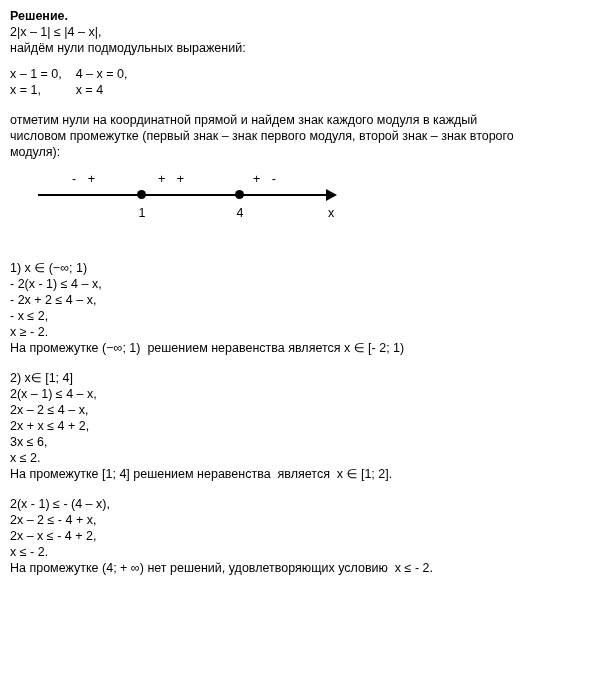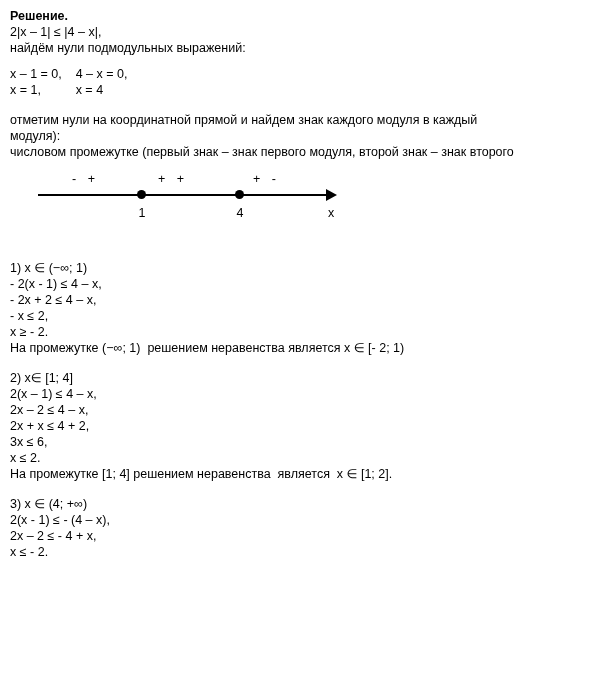--- a/index.html
+++ b/index.html
@@ -112,22 +112,22 @@
 
   <div>
     <div class="line">x – 1 = 0,    4 – x = 0,</div>
     <div class="line">x = 1,          x = 4</div>
   </div>
 
   <div class="gap-lg"></div>
 
   <div>
     <div class="line">отметим нули на координатной прямой и найдем знак каждого модуля в каждый</div>
+    <div class="line">числовом промежутке (первый знак – знак первого модуля, второй знак – знак второго</div>
     <div class="line">модуля):</div>
-    <div class="line">числовом промежутке (первый знак – знак первого модуля, второй знак – знак второго</div>
   </div>
 
   <div class="numberline">
     <div class="nl-signs s1">- +</div>
     <div class="nl-signs s2">+ +</div>
     <div class="nl-signs s3">+ -</div>
     <div class="nl-axis"></div>
     <div class="nl-arrow"></div>
     <div class="nl-dot d1"></div>
     <div class="nl-dot d2"></div>
@@ -158,19 +158,20 @@
     <div class="line">2x – 2 ≤ 4 – x,</div>
     <div class="line">2x + x ≤ 4 + 2,</div>
     <div class="line">3x ≤ 6,</div>
     <div class="line">x ≤ 2.</div>
     <div class="line">На промежутке [1; 4] решением неравенства  является  x ∈ [1; 2].</div>
   </div>
 
   <div class="gap-lg"></div>
 
   <div>
-    <div class="line">3) x ∈ (4; +∞)</div>
     <div class="line">2(x - 1) ≤ - (4 – x),</div>
     <div class="line">2x – 2 ≤ - 4 + x,</div>
+    <div class="line">2x – x ≤ - 4 + 2,</div>
     <div class="line">x ≤ - 2.</div>
+    <div class="line">На промежутке (4; + ∞) нет решений, удовлетворяющих условию  x ≤ - 2.</div>
   </div>
 
 </div>
 
 </body></html>

